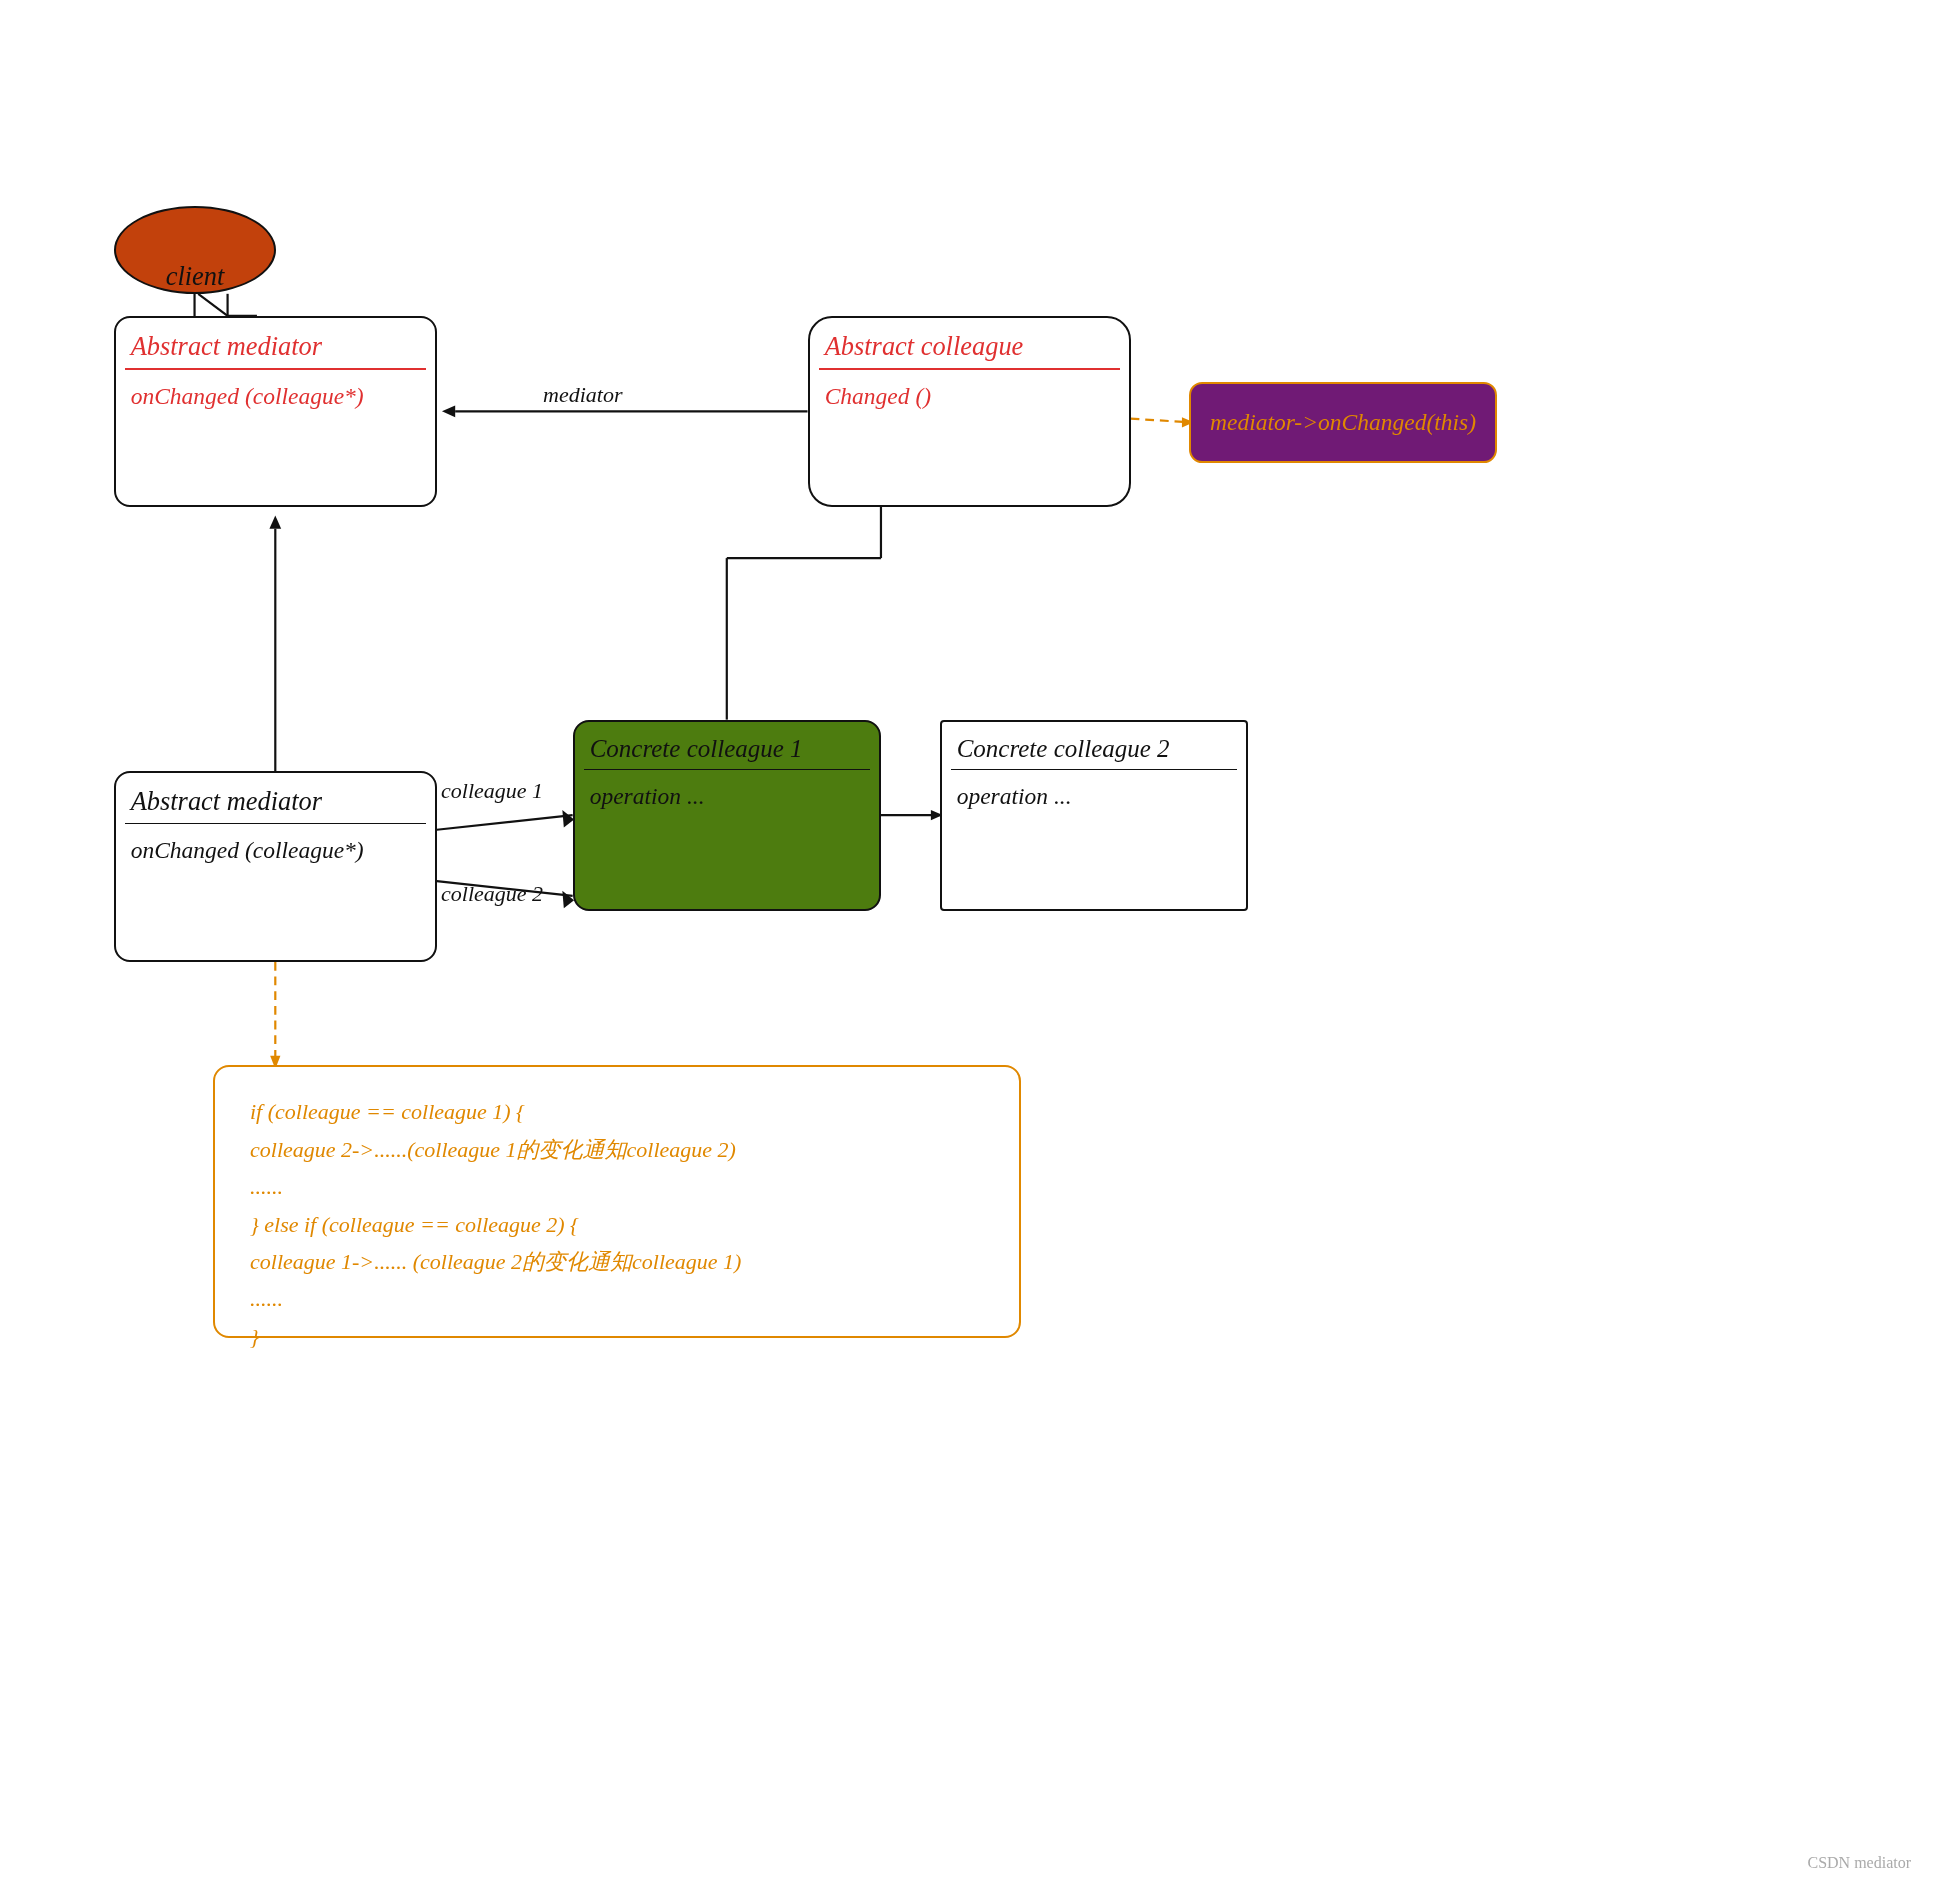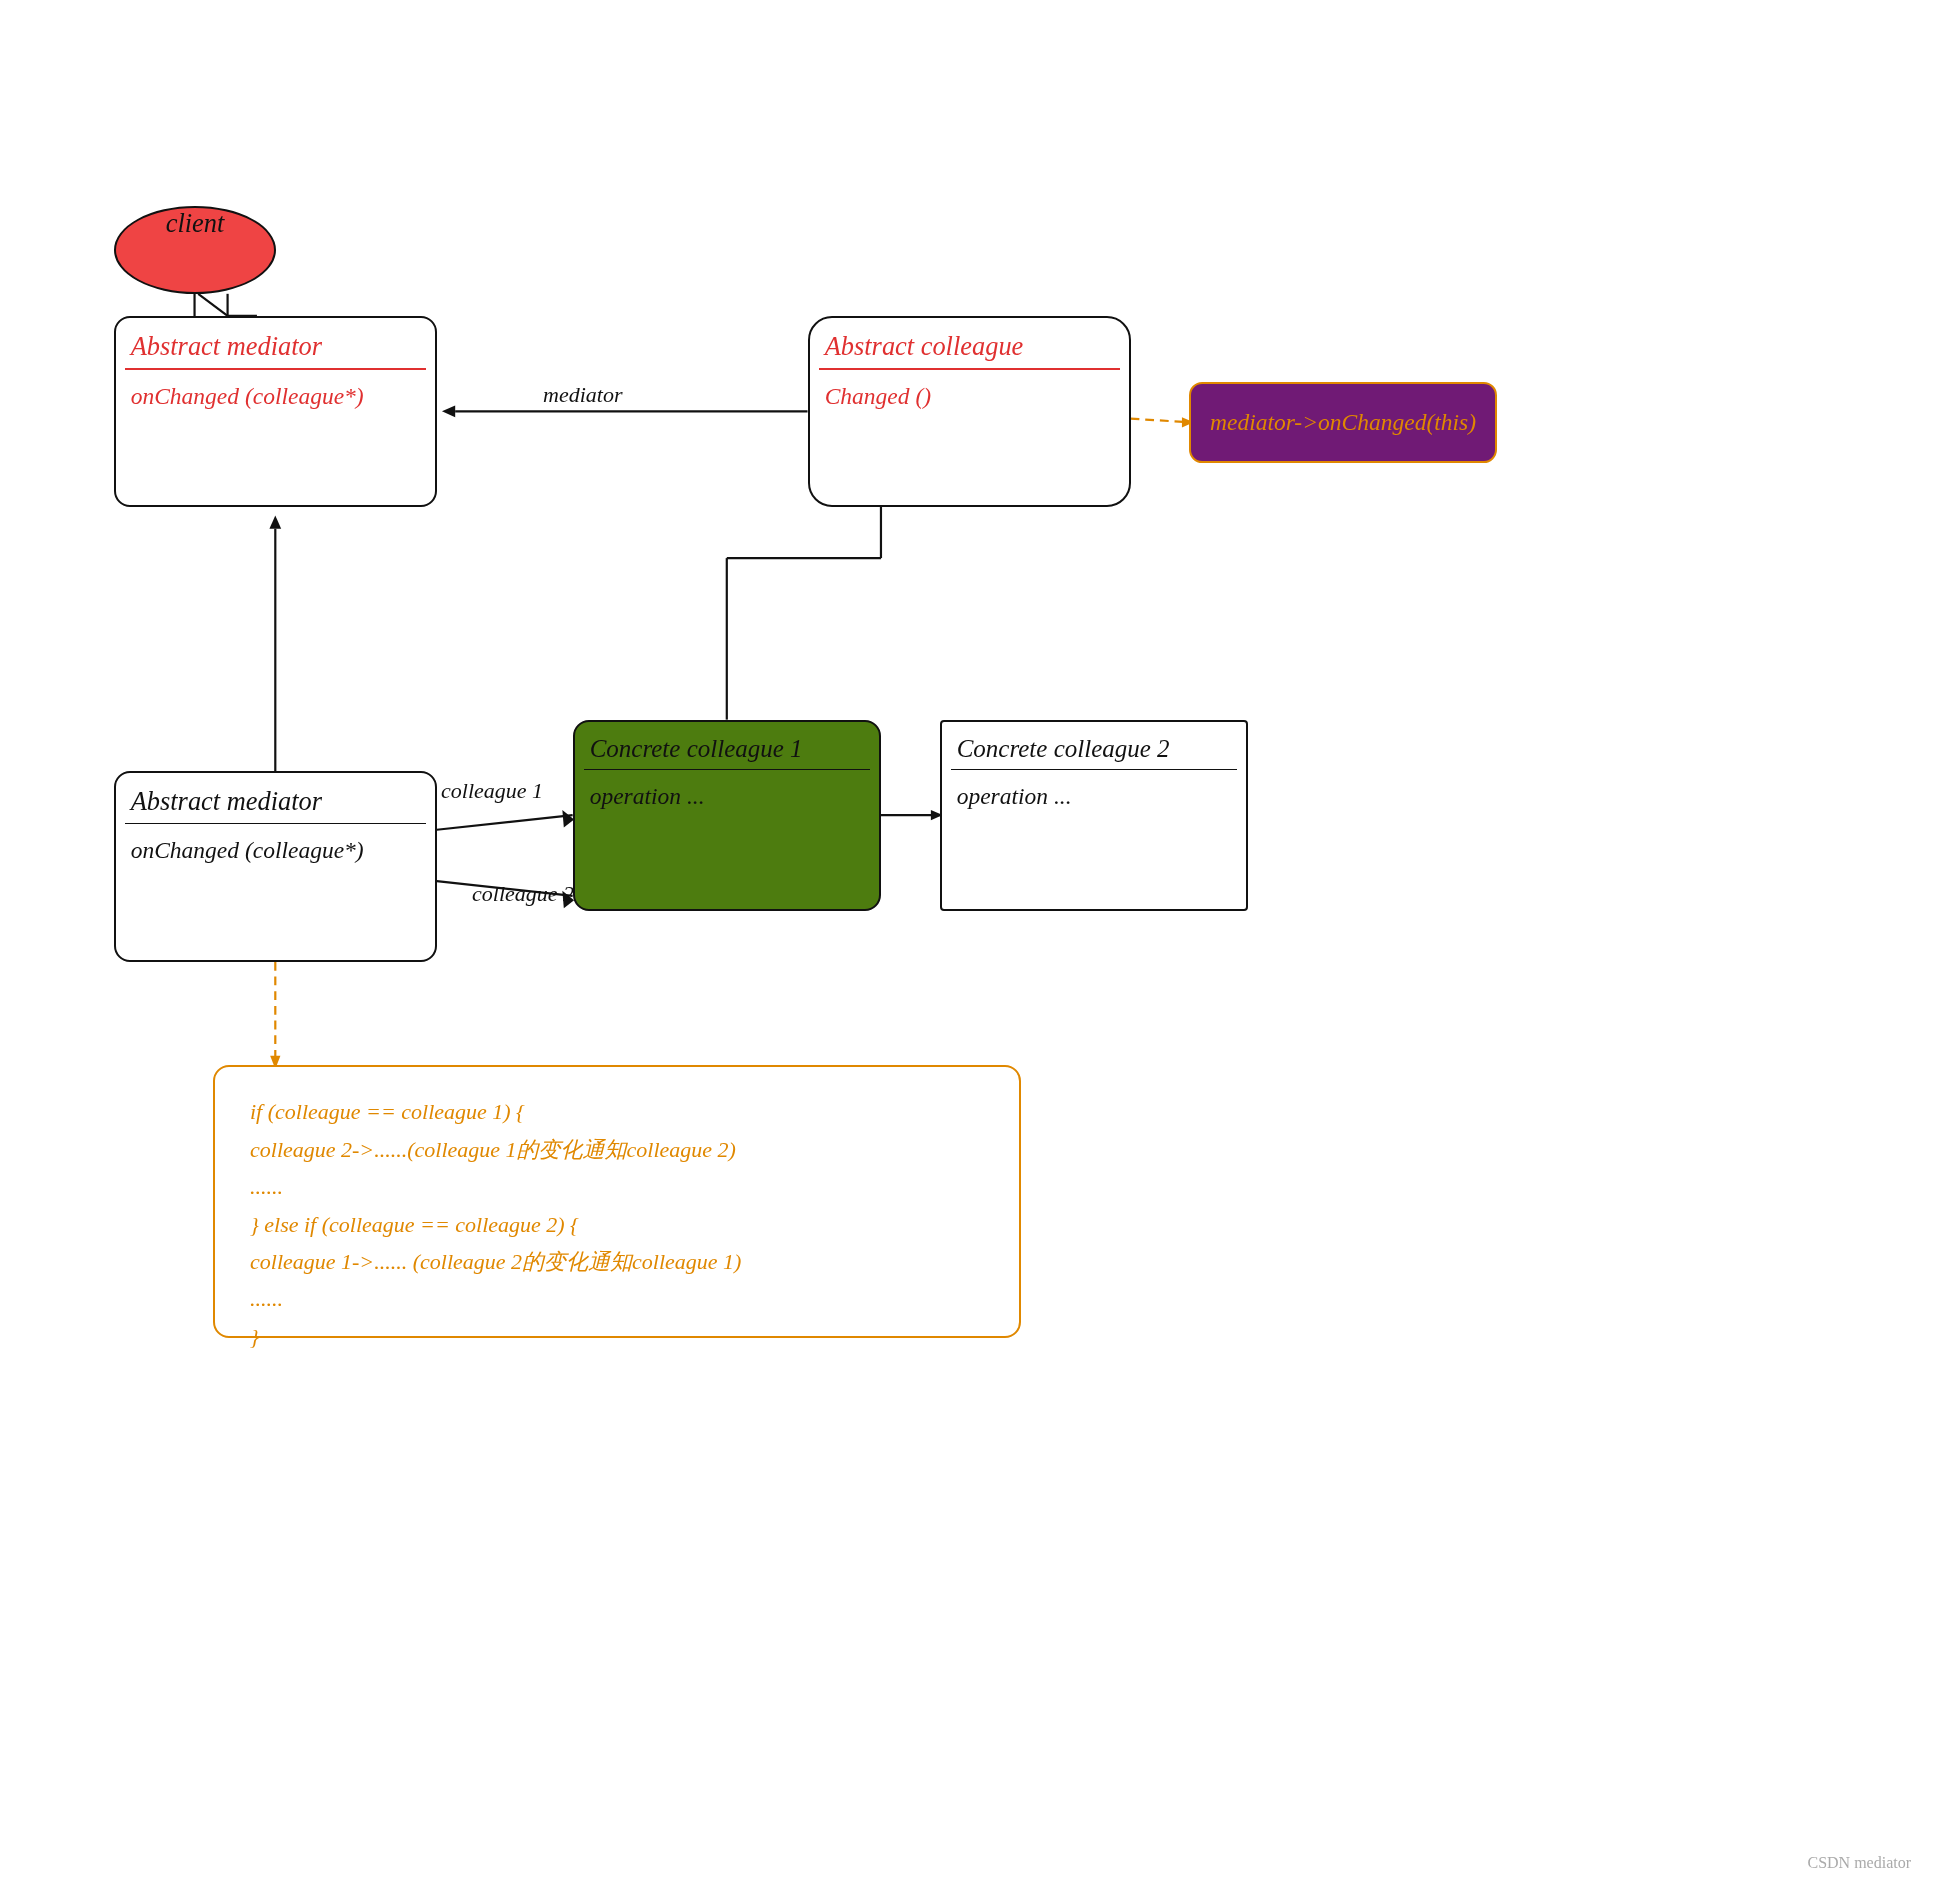--- a/index.html
+++ b/index.html
@@ -22,23 +22,23 @@
     
     .client-ellipse {
       position: absolute;
       top: 206px;
       left: 114px;
       width: 162px;
       height: 88px;
       border: 2.2px solid #111;
       border-radius: 50%;
       display: flex;
-      align-items: flex-start;
+      align-items: flex-end;
       justify-content: center;
-      background: #ef4444;
+      background: #c2410c;
     }
 
     .client-label {
       font-size: 26.4px;
       color: #111;
       font-style: italic;
     }
 
     
     .abs-mediator-top {
@@ -316,21 +316,21 @@
   <div class="arrow-label" style="top: 382px; left: 543px;">mediator</div>
 
   <div class="abs-mediator-bottom">
     <div class="abs-mediator-bottom-title">Abstract mediator</div>
     <hr class="box-divider-black">
     <div class="abs-mediator-bottom-method">onChanged (colleague*)</div>
   </div>
 
   <div class="arrow-label" style="top: 778px; left: 441px;">colleague 1</div>
 
-  <div class="arrow-label" style="top: 881px; left: 441px; margin-left: 31px;">colleague 2</div>
+  <div class="arrow-label" style="top: 881px; left: 441px;">colleague 2</div>
 
   <div class="concrete-col1">
     <div class="concrete-col1-title">Concrete colleague 1</div>
     <hr class="box-divider-black">
     <div class="concrete-col1-method">operation ...</div>
   </div>
 
   <div class="concrete-col2">
     <div class="concrete-col2-title">Concrete colleague 2</div>
     <hr class="box-divider-black">

